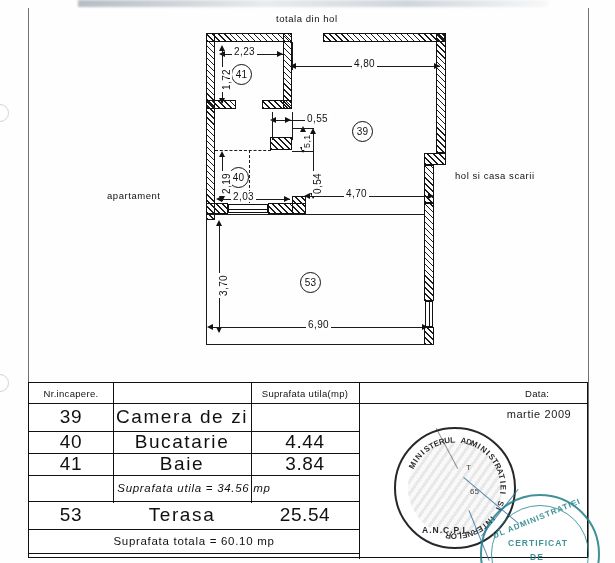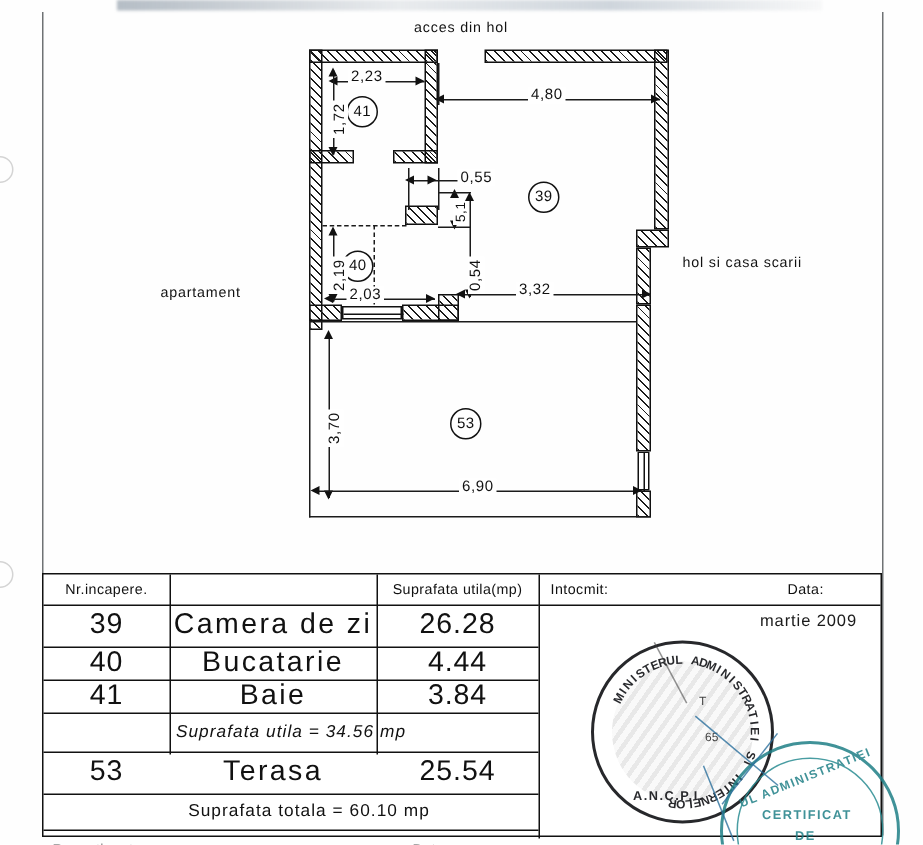--- a/index.html
+++ b/index.html
@@ -115,21 +115,21 @@
 
   <div class="scan-smudge"></div>
   <div class="punch" style="left:-9px;top:104px;"></div>
   <div class="punch" style="left:-9px;top:374px;"></div>
 
   <div class="border-line vline" style="left:28px;top:8px;height:374px;"></div>
   <div class="border-line vline" style="left:588px;top:8px;height:549px;"></div>
 
   <div id="plan">
 
-    <div class="plabel" style="left:276px;top:13px;">acces din hol</div>
+    <div class="plabel" style="left:276px;top:13px;">totala din hol</div>
     <div class="plabel" style="left:107px;top:190px;">apartament</div>
     <div class="plabel" style="left:455px;top:170px;">hol si casa scarii</div>
 
     <div class="wall" style="left:206px;top:33px;width:86px;height:9px;"></div>
 
     <div class="wall" style="left:323px;top:33px;width:122px;height:9px;"></div>
 
     <div class="wall" style="left:206px;top:33px;width:9px;height:187px;"></div>
 
     <div class="wall" style="left:283px;top:33px;width:9px;height:76px;"></div>
@@ -202,21 +202,21 @@
     <div class="thin h1" style="left:292px;top:151px;width:22px;"></div>
 
     <div class="thin v1" style="left:313px;top:130px;height:68px;"></div>
     <div class="arr arr-u" style="left:310px;top:128px;"></div>
     <div class="arr arr-d" style="left:310px;top:193px;"></div>
     <div class="dimtext vert" style="left:312px;top:196px;">0,54</div>
 
     <div class="thin h1" style="left:306px;top:196px;width:128px;"></div>
     <div class="arr arr-l" style="left:304px;top:193px;"></div>
     <div class="arr arr-r" style="left:428px;top:193px;"></div>
-    <div class="dimtext" style="left:344px;top:188px;">3,32</div>
+    <div class="dimtext" style="left:344px;top:188px;">4,70</div>
 
     <div class="thin v1" style="left:222px;top:153px;height:48px;"></div>
     <div class="arr arr-u" style="left:219px;top:151px;"></div>
     <div class="arr arr-d" style="left:219px;top:196px;"></div>
     <div class="dimtext vert" style="left:221px;top:196px;">2,19</div>
 
     <div class="thin h1" style="left:218px;top:199px;width:72px;"></div>
     <div class="arr arr-l" style="left:216px;top:196px;"></div>
     <div class="arr arr-r" style="left:284px;top:196px;"></div>
     <div class="dimtext" style="left:231px;top:191px;">2,03</div>
@@ -244,43 +244,41 @@
     <div class="trow-sep" style="top:92px;width:330px;"></div>
     <div class="trow-sep" style="top:118px;width:330px;"></div>
     <div class="trow-sep" style="top:146px;width:330px;"></div>
     <div class="trow-sep" style="top:20px;left:330px;width:228px;"></div>
 
     <div class="cell hdr" style="left:0;top:0;width:84px;height:20px;">Nr.incapere.</div>
     <div class="cell hdr" style="left:222px;top:0;width:108px;height:20px;">Suprafata utila(mp)</div>
 
     <div class="cell big" style="left:0;top:20px;width:84px;height:28px;">39</div>
     <div class="cell big name" style="left:84px;top:20px;width:138px;height:28px;">Camera de zi</div>
-    <div class="cell big" style="left:222px;top:20px;width:108px;height:28px;">26.28</div>
 
     <div class="cell big" style="left:0;top:48px;width:84px;height:22px;">40</div>
     <div class="cell big name" style="left:84px;top:48px;width:138px;height:22px;">Bucatarie</div>
     <div class="cell big" style="left:222px;top:48px;width:108px;height:22px;">4.44</div>
 
     <div class="cell big" style="left:0;top:70px;width:84px;height:22px;">41</div>
     <div class="cell big name" style="left:84px;top:70px;width:138px;height:22px;">Baie</div>
     <div class="cell big" style="left:222px;top:70px;width:108px;height:22px;">3.84</div>
 
     <div class="cell sum" style="left:0;top:92px;width:330px;height:26px;font-style:italic;">Suprafata utila  =  34.56  mp</div>
 
     <div class="cell big" style="left:0;top:118px;width:84px;height:28px;">53</div>
     <div class="cell big name" style="left:84px;top:118px;width:138px;height:28px;">Terasa</div>
     <div class="cell big" style="left:222px;top:118px;width:108px;height:28px;">25.54</div>
 
-    <div class="cell sum" style="left:12px;top:146px;width:330px;height:24px;">Suprafata totala  =  60.10  mp</div>
+    <div class="cell sum" style="left:0;top:146px;width:330px;height:24px;">Suprafata totala  =  60.10  mp</div>
 
     <div class="trow-sep" style="top:170px;width:330px;"></div>
     <div class="cell lbl" style="left:0;top:170px;width:200px;height:26px;">Receptionat:</div>
     <div class="cell lbl" style="left:240px;top:170px;width:90px;height:26px;">Data:</div>
 
-    <div class="cell lbl" style="left:332px;top:0;width:110px;height:20px;">Intocmit:</div>
     <div class="cell lbl" style="left:490px;top:0;width:66px;height:20px;">Data:</div>
     <div class="cell" style="left:460px;top:20px;width:100px;height:22px;font-size:11px;letter-spacing:.6px;justify-content:center;">martie 2009</div>
   </div>
 
   <div class="stamp-black">
     <div class="inner"></div>
     <div class="stamp-ring-text" id="ringA">
         <span style="transform: translate(-42.3815px, -22.5346px) rotate(-62deg) translate(-50%, -50%);">M</span>
         <span style="transform: translate(-39.5206px, -27.242px) rotate(-55.4211deg) translate(-50%, -50%);">I</span>
         <span style="transform: translate(-36.1391px, -31.5905px) rotate(-48.8421deg) translate(-50%, -50%);">N</span>

